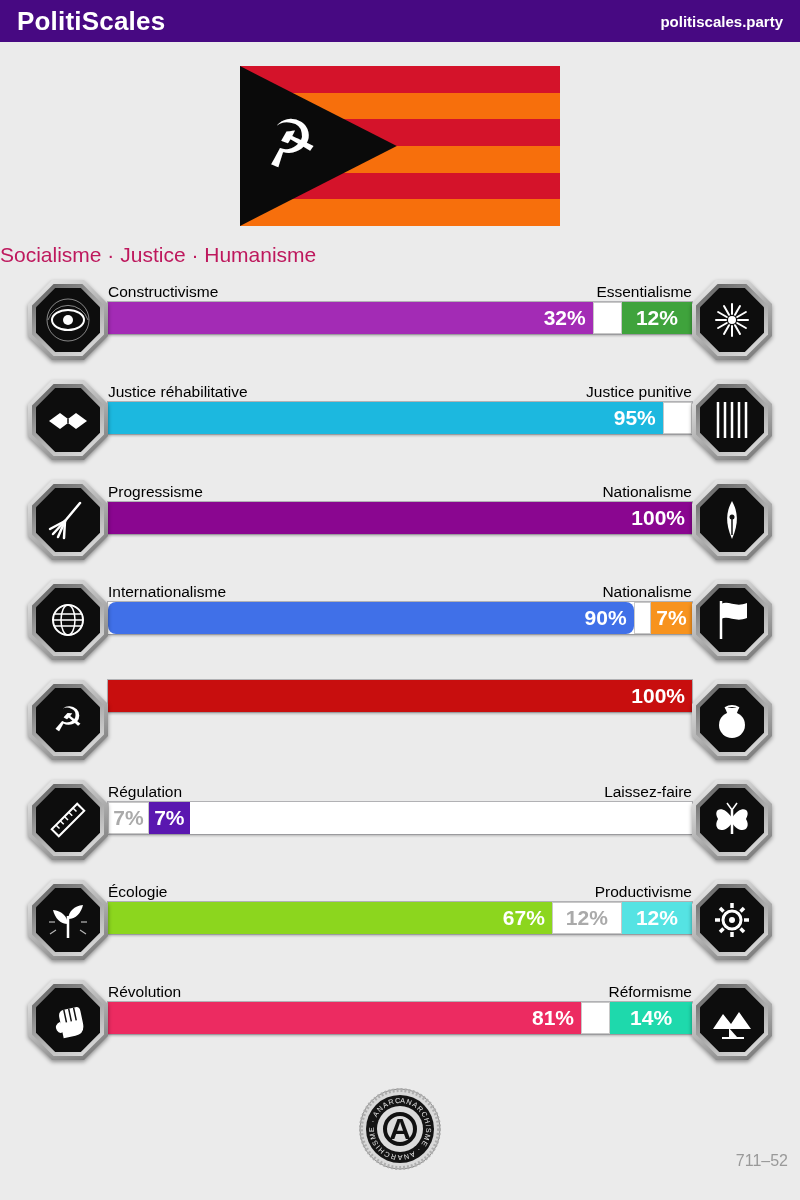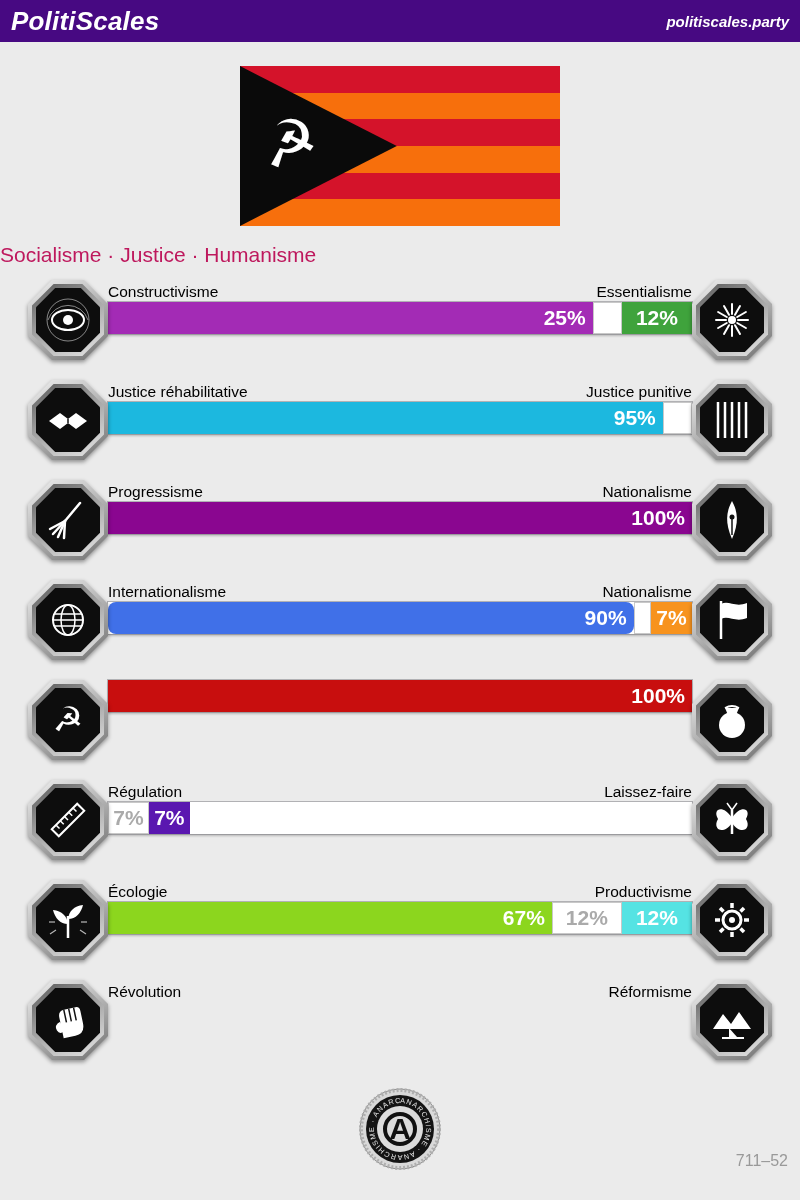--- a/index.html
+++ b/index.html
@@ -7,22 +7,21 @@
   body {
     background:#EBEBEB;
     font-family:"Liberation Sans","DejaVu Sans",sans-serif;
     position:relative;
     overflow:hidden;
   }
   
   .topbar {
     height:42px; background:#470982; color:#fff;
     display:flex; align-items:center; justify-content:space-between;
-    padding:0 11px;
-    font-style:italic;
+    padding:0 17px;
   }
   .topbar .app-title { font-size:26px; font-weight:bold; letter-spacing:.2px; }
   .topbar .site { font-size:15px; font-weight:bold; }
   
   .flag {
     width:320px; height:160px; margin:24px auto 0 auto;
     position:relative; overflow:hidden;
   }
   .flag .triangle {
     position:absolute; left:0; top:0; width:49%; height:100%;
@@ -108,21 +107,21 @@
             <ellipse cx="24" cy="24" rx="16" ry="10" fill="none" stroke="#fff" stroke-width="2"></ellipse>
             <circle cx="24" cy="24" r="5" fill="#fff"></circle>
           </svg>
         </div>
     </div>
     <div class="axis-labels">
       <span class="axis-label-left">Constructivisme</span>
       <span class="axis-label-right">Essentialisme</span>
     </div>
     <div class="bar">
-        <div class="seg left" style="width: 83%; background: rgb(163, 43, 181);">25%</div>
+        <div class="seg left" style="width: 83%; background: rgb(163, 43, 181);">32%</div>
         <div class="seg neutral" style="width: 5%;"></div>
         <div class="seg right" style="width: 12%; background: rgb(63, 163, 60);">12%</div>
       </div>
     <div class="badge right-badge">
       <div class="oct o1"></div>
       <div class="oct o2"></div>
       <div class="oct o3 icon-slot-right">
           <svg viewBox="0 0 48 48">
             <g stroke="#fff" stroke-width="2" stroke-linecap="round">
               <line x1="30" y1="24" x2="40" y2="24"></line>
@@ -383,20 +382,25 @@
               </g>
               <path d="M16 24 Q9 26 11 32 Q13 37 18 34" fill="#fff"></path>
             </g>
           </svg>
         </div>
     </div>
     <div class="axis-labels">
       <span class="axis-label-left">Révolution</span>
       <span class="axis-label-right">Réformisme</span>
     </div>
+    <div class="bar">
+        <div class="seg left" style="width: 81%; background: rgb(236, 43, 97);">81%</div>
+        <div class="seg neutral" style="width: 5%;"></div>
+        <div class="seg right" style="width: 14%; background: rgb(30, 217, 172);">14%</div>
+      </div>
     <div class="badge right-badge">
       <div class="oct o1"></div>
       <div class="oct o2"></div>
       <div class="oct o3 icon-slot-right">
           <svg viewBox="0 0 48 48">
             <path d="M5 33 L15 18 L23 28 L31 16 L43 33 Z" fill="#fff"></path>
             <path d="M21 41 L21 32 L29 41 Z" fill="#fff"></path>
             <line x1="14" y1="42" x2="36" y2="42" stroke="#fff" stroke-width="2"></line>
           </svg>
         </div>

